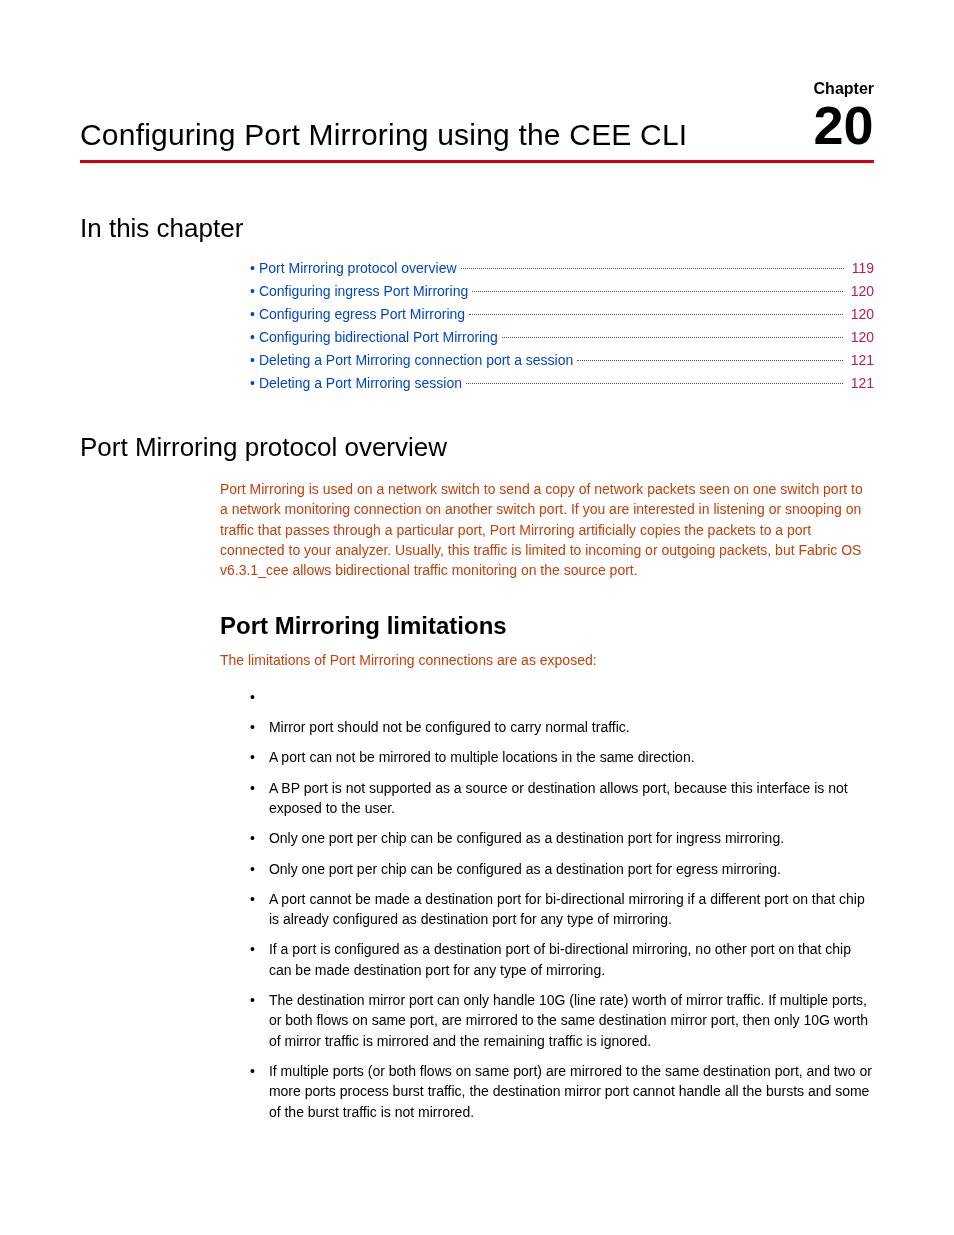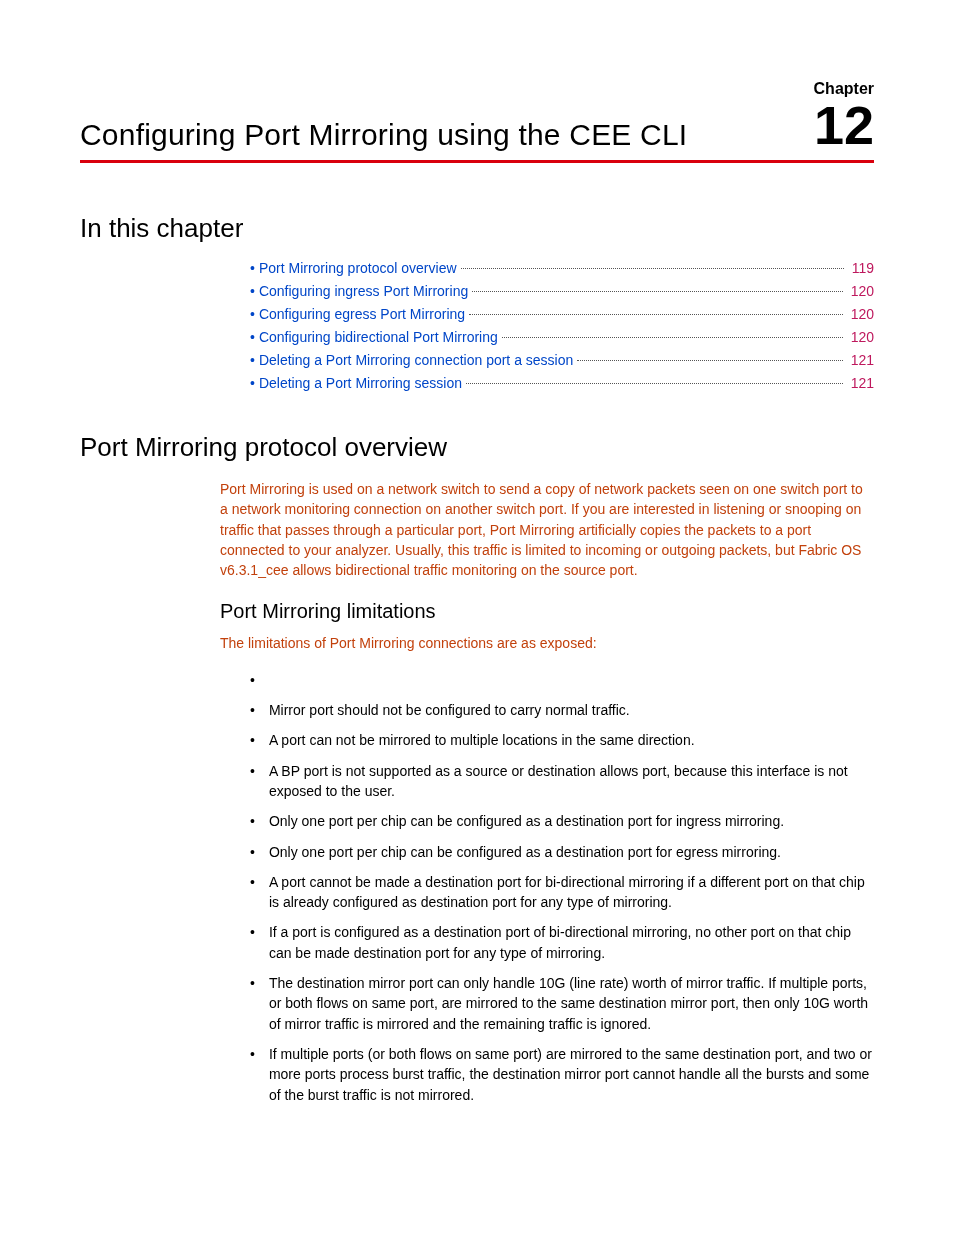--- a/index.html
+++ b/index.html
@@ -24,21 +24,21 @@
       margin-bottom: 50px;
     }
     .chapter-title {
       font-size: 30px;
       font-weight: normal;
       font-family: "Arial Narrow", Arial, sans-serif;
       font-stretch: condensed;
       letter-spacing: 0.2px;
     }
     .chapter-side {
-      text-align: right;
+      text-align: left;
     }
     .chapter-label {
       font-size: 16px;
       font-weight: bold;
       display: block;
       margin-bottom: 0px;
     }
     .chapter-number {
       font-size: 54px;
       font-weight: bold;
@@ -83,26 +83,26 @@
       margin-left: 4px;
     }
     .body-text {
       font-size: 14px;
       line-height: 1.45;
       margin-left: 140px;
       margin-bottom: 16px;
       color: #c2410c;
     }
     .sub-heading {
-      font-size: 20px;
-      font-weight: normal;
+      font-size: 24px;
+      font-weight: bold;
       font-family: "Arial Narrow", Arial, sans-serif;
       font-stretch: condensed;
       margin-left: 140px;
-      margin-top: 20px;
+      margin-top: 32px;
       margin-bottom: 10px;
     }
     .bullets {
       margin-left: 170px;
       font-size: 14px;
       line-height: 1.45;
     }
     .bullet-item {
       display: flex;
       margin-bottom: 10px;
@@ -112,21 +112,21 @@
       flex-shrink: 0;
     }
   </style>
 </head>
 <body>
 
 <div class="header-row">
   <div class="chapter-title">Configuring Port Mirroring using the CEE CLI</div>
   <div class="chapter-side">
     <span class="chapter-label">Chapter</span>
-    <span class="chapter-number">12</span>
+    <span class="chapter-number">20</span>
   </div>
 </div>
 
 <h2 class="section-heading">In this chapter</h2>
 
 <div class="toc">
   <div class="toc-row">
     <span class="toc-bullet">•</span>
     <a class="toc-text">Port Mirroring protocol overview</a>
     <span class="toc-dots"></span>

